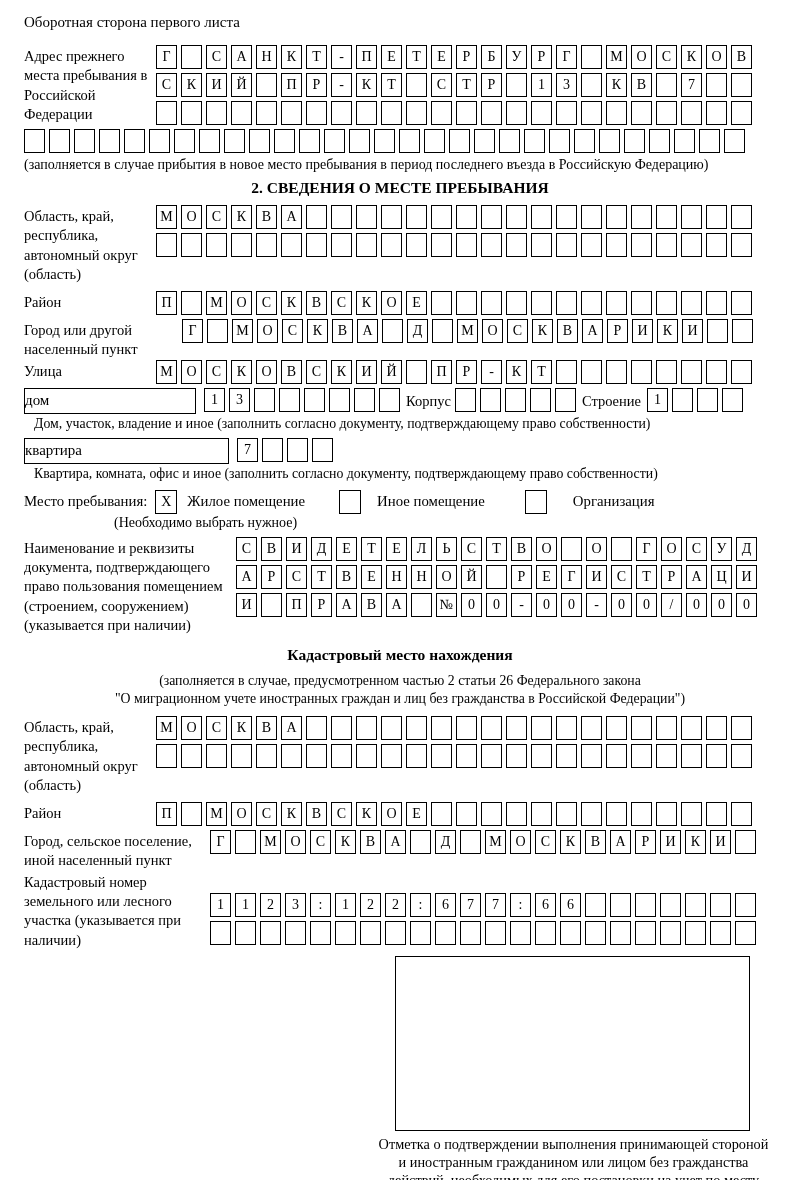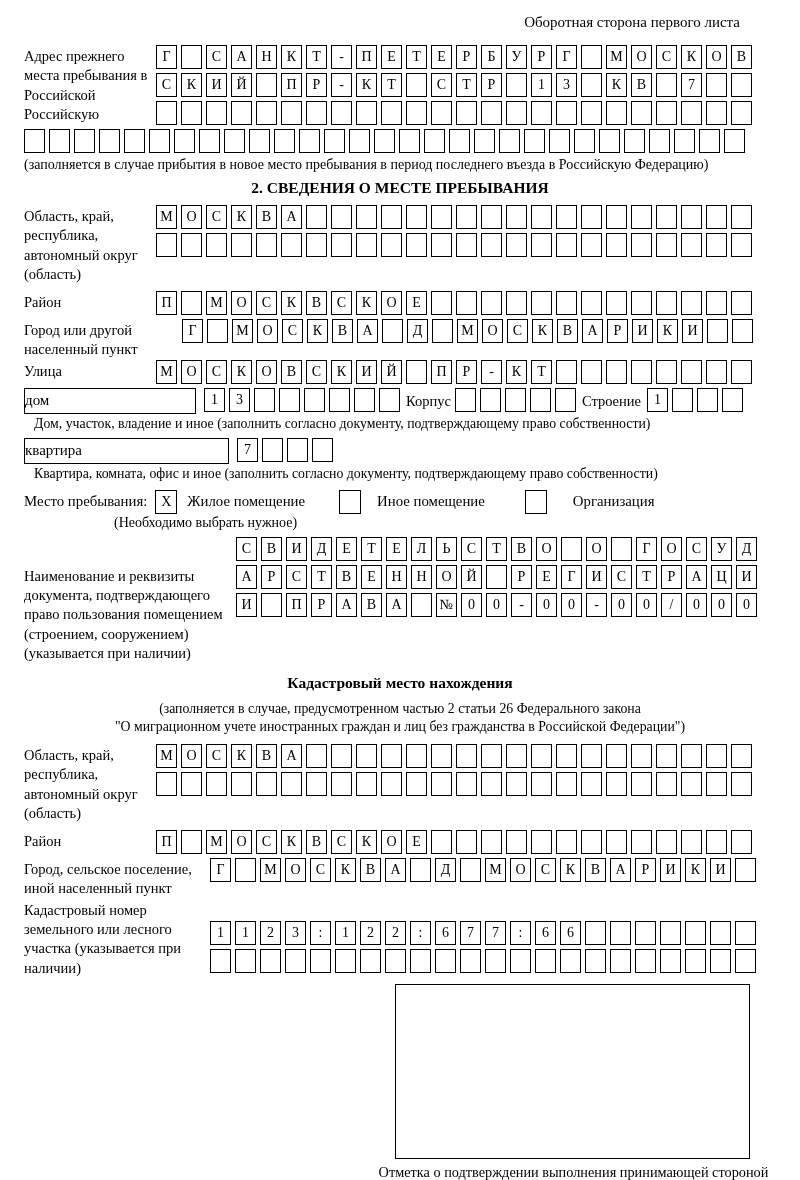--- a/index.html
+++ b/index.html
@@ -4,38 +4,38 @@
 <style>
   * { box-sizing: border-box; margin: 0; padding: 0; }
   html, body { background: #ffffff; }
   body {
     width: 800px; height: 1180px; overflow: hidden;
     font-family: "Liberation Serif", "DejaVu Serif", serif;
     color: #000;
   }
   .page { width: 800px; height: 1180px; padding: 14px 24px 0 24px; position: relative; }
 
-  .top-note { text-align: right; padding-right: 36px; font-size: 15px; }
+  .top-note { padding-right: 36px; font-size: 15px; }
 
   
   .cellrow { white-space: nowrap; height: 24px; margin-bottom: 4px; line-height: 0; }
   .cell {
     display: inline-block; width: 21px; height: 24px;
     border: 1.6px solid #000; margin-right: 4px;
     text-align: center; font-size: 14px; line-height: 21px;
     vertical-align: top;
   }
   .cellrow .cell:last-child { margin-right: 0; }
 
   .frow { display: flex; align-items: flex-start; }
   .flabel { flex: none; font-size: 14.5px; line-height: 1.34; padding-top: 2px; }
   .w132 { width: 132px; }
   .w158 { width: 158px; }
   .w186 { width: 186px; }
-  .w212 { width: 212px; margin-top: 28px; }
+  .w212 { width: 212px; }
   .rows { flex: none; }
 
   .note-center { text-align: left; font-size: 14px; margin: 1px 0 2px 0; }
   .note-left { font-size: 13.8px; margin: 1px 0 3px 10px; }
   .sec-title { text-align: center; font-weight: bold; font-size: 15.5px; margin: 6px 0 8px 0; }
 
   .labelbox {
     border: 1.6px solid #000; height: 26px; text-align: left;
     font-size: 15px; line-height: 23px; flex: none;
   }
@@ -68,21 +68,21 @@
   .mt6 { margin-top: 6px; }
 </style>
 </head>
 <body>
 
 <div class="page">
 
   <div class="top-note">Оборотная сторона первого листа</div>
 
   <div class="frow mt14">
-    <div class="flabel w132">Адрес прежнего места пребывания в Российской Российскую</div>
+    <div class="flabel w132">Адрес прежнего места пребывания в Российской Федерации</div>
     <div class="rows">
       <div class="cellrow"><span class="cell">Г</span><span class="cell"></span><span class="cell">С</span><span class="cell">А</span><span class="cell">Н</span><span class="cell">К</span><span class="cell">Т</span><span class="cell">-</span><span class="cell">П</span><span class="cell">Е</span><span class="cell">Т</span><span class="cell">Е</span><span class="cell">Р</span><span class="cell">Б</span><span class="cell">У</span><span class="cell">Р</span><span class="cell">Г</span><span class="cell"></span><span class="cell">М</span><span class="cell">О</span><span class="cell">С</span><span class="cell">К</span><span class="cell">О</span><span class="cell">В</span></div>
       <div class="cellrow"><span class="cell">С</span><span class="cell">К</span><span class="cell">И</span><span class="cell">Й</span><span class="cell"></span><span class="cell">П</span><span class="cell">Р</span><span class="cell">-</span><span class="cell">К</span><span class="cell">Т</span><span class="cell"></span><span class="cell">С</span><span class="cell">Т</span><span class="cell">Р</span><span class="cell"></span><span class="cell">1</span><span class="cell">3</span><span class="cell"></span><span class="cell">К</span><span class="cell">В</span><span class="cell"></span><span class="cell">7</span><span class="cell"></span><span class="cell"></span></div>
       <div class="cellrow"><span class="cell"></span><span class="cell"></span><span class="cell"></span><span class="cell"></span><span class="cell"></span><span class="cell"></span><span class="cell"></span><span class="cell"></span><span class="cell"></span><span class="cell"></span><span class="cell"></span><span class="cell"></span><span class="cell"></span><span class="cell"></span><span class="cell"></span><span class="cell"></span><span class="cell"></span><span class="cell"></span><span class="cell"></span><span class="cell"></span><span class="cell"></span><span class="cell"></span><span class="cell"></span><span class="cell"></span></div>
     </div>
   </div>
   <div class="cellrow"><span class="cell"></span><span class="cell"></span><span class="cell"></span><span class="cell"></span><span class="cell"></span><span class="cell"></span><span class="cell"></span><span class="cell"></span><span class="cell"></span><span class="cell"></span><span class="cell"></span><span class="cell"></span><span class="cell"></span><span class="cell"></span><span class="cell"></span><span class="cell"></span><span class="cell"></span><span class="cell"></span><span class="cell"></span><span class="cell"></span><span class="cell"></span><span class="cell"></span><span class="cell"></span><span class="cell"></span><span class="cell"></span><span class="cell"></span><span class="cell"></span><span class="cell"></span><span class="cell"></span></div>
   <div class="note-center">(заполняется в случае прибытия в новое место пребывания в период последнего въезда в Российскую Федерацию)</div>
 
   <div class="sec-title">2. СВЕДЕНИЯ О МЕСТЕ ПРЕБЫВАНИЯ</div>

